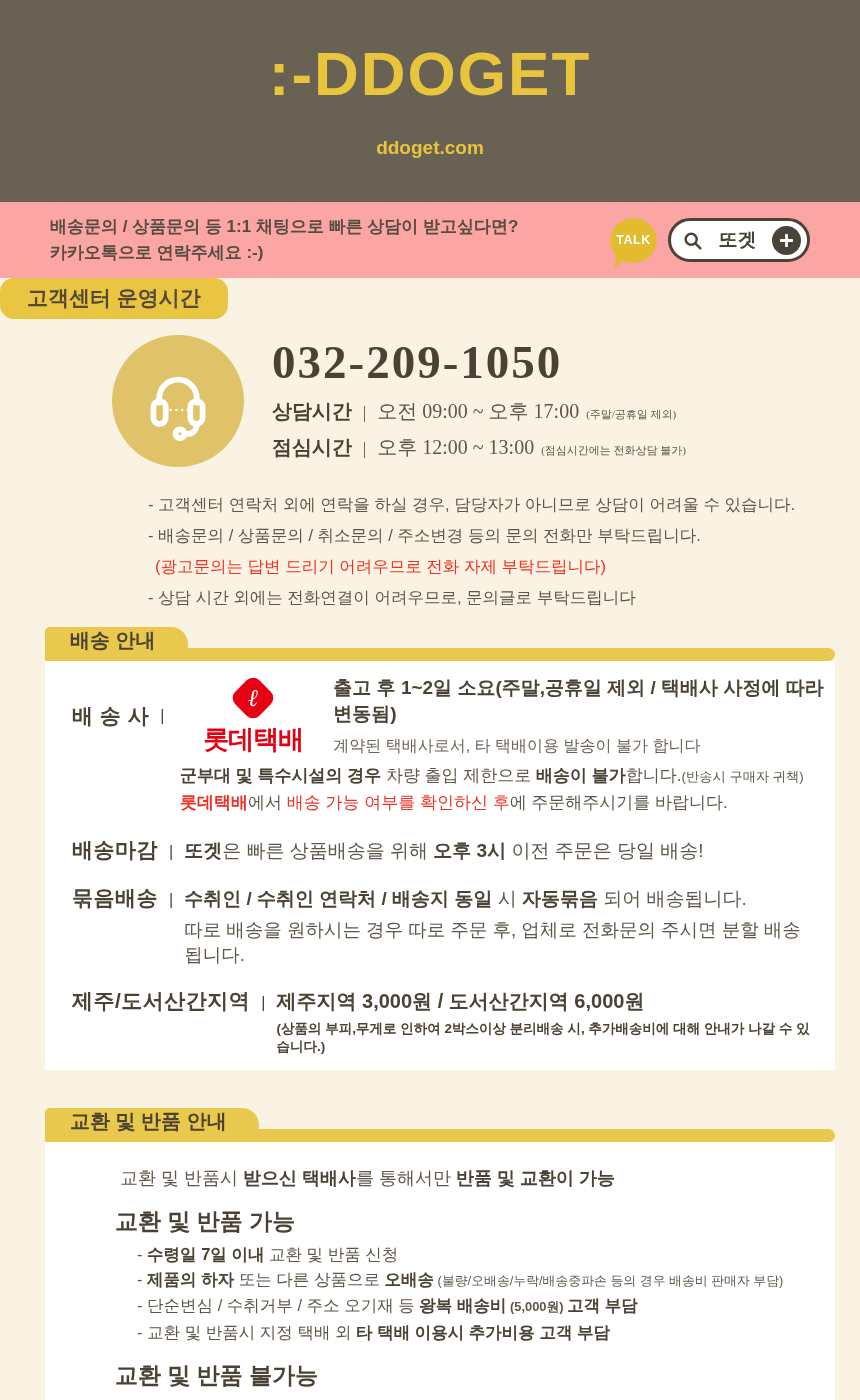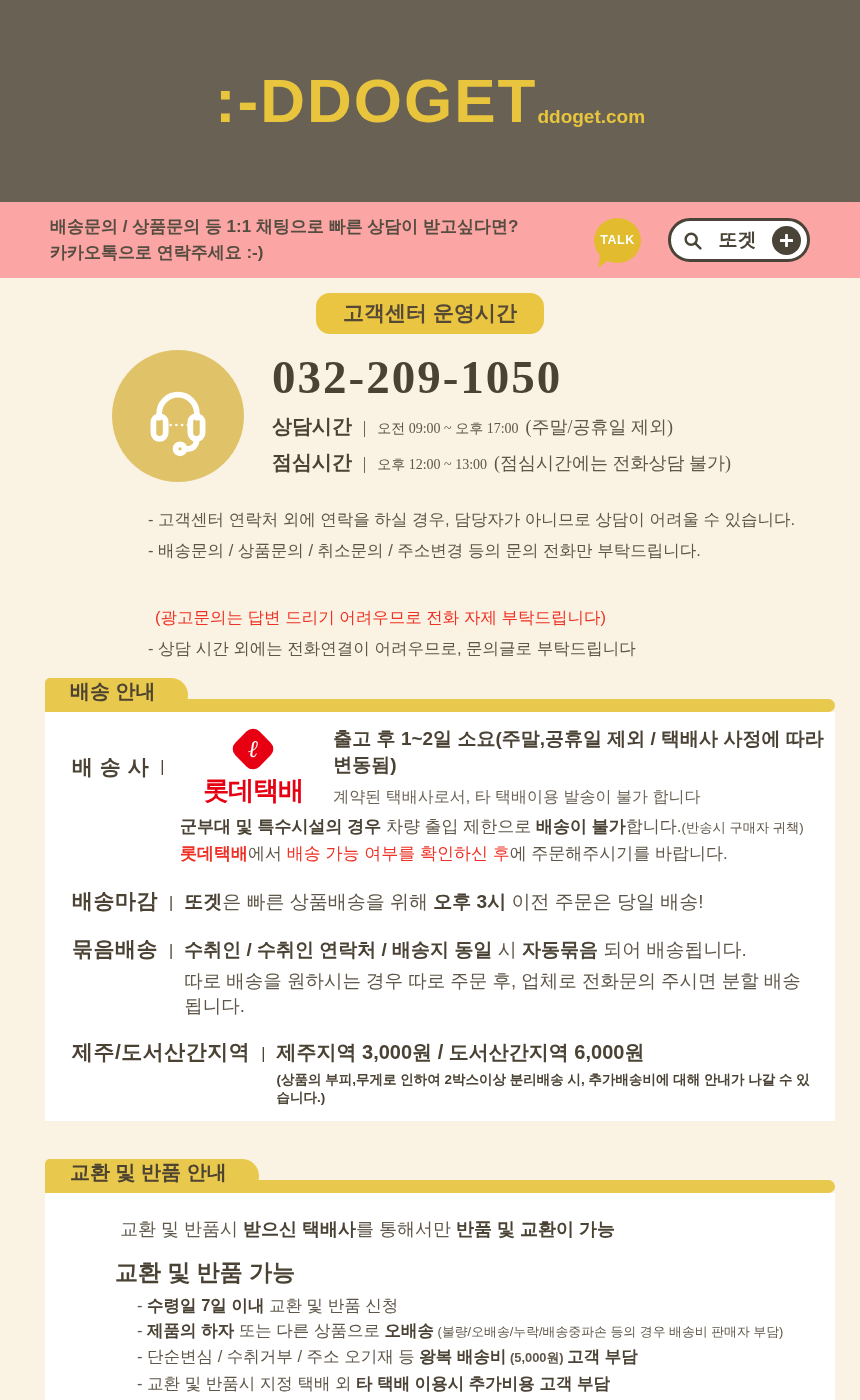--- a/index.html
+++ b/index.html
@@ -6,36 +6,36 @@
   html,body { width:860px; }
   body {
     height:1400px; overflow:hidden;
     background:#faf3e3;
     font-family:"Liberation Sans", sans-serif;
     color:#5e5648;
   }
   
   .header {
     height:202px; background:#696254;
-    display:flex; flex-direction:row; align-items:center; justify-content:center;
+    display:flex; flex-direction:column; align-items:center; justify-content:center;
   }
   .logo {
     font-size:62px; font-weight:800; letter-spacing:2px;
     color:#e9c53e; line-height:1;
   }
   .logo-domain { margin-top:32px; font-size:19px; font-weight:600; color:#e9c53e; }
 
   
   .contact-strip {
     height:76px; background:#fca5a5;
     display:flex; align-items:center; justify-content:space-between;
     padding:0 50px;
   }
   .contact-text { font-size:17px; font-weight:600; color:#564d41; line-height:1.55; }
-  .contact-right { display:flex; align-items:center; gap:27px; }
+  .contact-right { display:flex; align-items:center; gap:11px; }
   .talk-bubble {
     position:relative; width:47px; height:45px; background:#e2bc2e; border-radius:50%;
     display:flex; align-items:center; justify-content:center; cursor:pointer;
   }
   .talk-bubble::after {
     content:""; position:absolute; left:5px; bottom:-6px;
     width:0; height:0; border-top:13px solid #e2bc2e; border-right:13px solid transparent;
     transform:rotate(8deg);
   }
   .talk-bubble span { color:#fff; font-size:12.5px; font-weight:800; letter-spacing:.5px; }
@@ -44,39 +44,39 @@
     border:3px solid #4a4338; border-radius:24px; background:#fff;
     padding:0 6px 0 11px; cursor:pointer;
   }
   .search-pill .search-text { flex:1; text-align:center; font-size:19px; font-weight:700; color:#4a4338; }
   .plus-btn {
     width:29px; height:29px; border-radius:50%; background:#4a4338;
     display:flex; align-items:center; justify-content:center; cursor:pointer;
   }
 
   
-  .badge-wrap { text-align:center; padding-top:15px; }
+  .badge-wrap { }
   .cs-badge {
     display:inline-block; background:#e9c542; color:#554936;
     font-size:21px; font-weight:800; padding:6px 27px 7px; border-radius:14px;
   }
   .cs-block { display:flex; align-items:flex-start; margin:16px 0 0 112px;font-family:Liberation Serif, serif; }
   .cs-circle {
     width:132px; height:132px; border-radius:50%; background:#e0c268; flex:none;
     display:flex; align-items:center; justify-content:center;
   }
   .cs-right { margin-left:28px; }
   .cs-phone { font-size:47px; font-weight:800; color:#4b4234; letter-spacing:2px; line-height:1.15; }
   .cs-hour-row { display:flex; align-items:baseline; margin-top:9px; white-space:nowrap; }
   .cs-hour-label { font-size:20px; font-weight:800; color:#4b4234; }
   .pipe { margin:0 11px; color:#4b4234; font-weight:400; }
-  .cs-hour-time { font-size:14px; color:#5e5648; }
-  .cs-hour-note { font-size:18px; color:#5e5648; margin-left:7px; }
+  .cs-hour-time { font-size:20px; color:#5e5648; }
+  .cs-hour-note { font-size:11px; color:#5e5648; margin-left:7px; }
   .cs-notes { margin:22px 0 0 148px; font-size:16.5px; line-height:31px; color:#5e5648; }
-  .cs-note-indent { padding-left:7px;margin-top:36px; }
+  .cs-note-indent { padding-left:7px; }
 
   
   .section { margin:0 25px;padding-left:20px; }
   .sec-shipping { margin-top:14px; }
   .sec-returns { margin-top:38px; }
   .tab-row { position:relative; height:34px; }
   .tab-bar { position:absolute; left:0; right:0; bottom:0; height:13px; background:#e9c84e; border-radius:0 7px 7px 0; }
   .tab {
     position:absolute; left:0; top:0; height:34px; background:#e9c84e;
     border-radius:5px 18px 18px 0;

